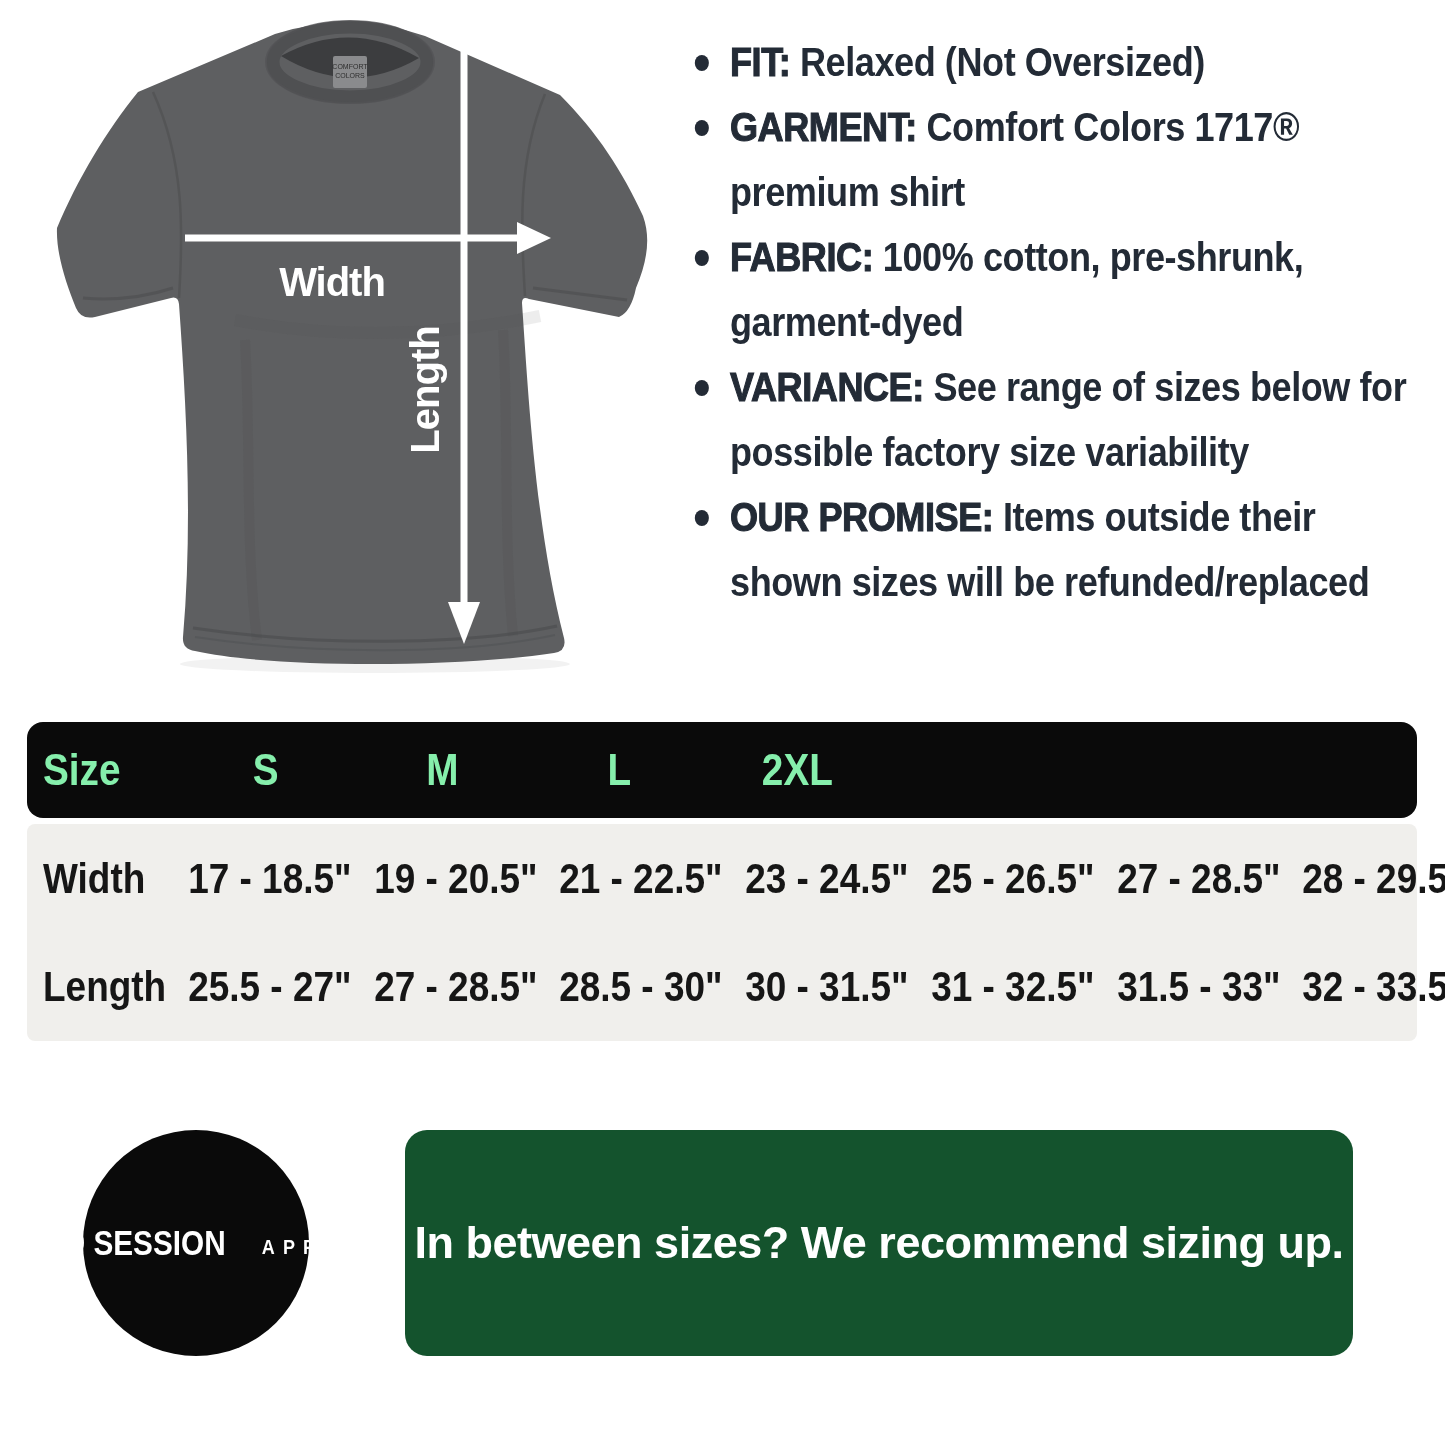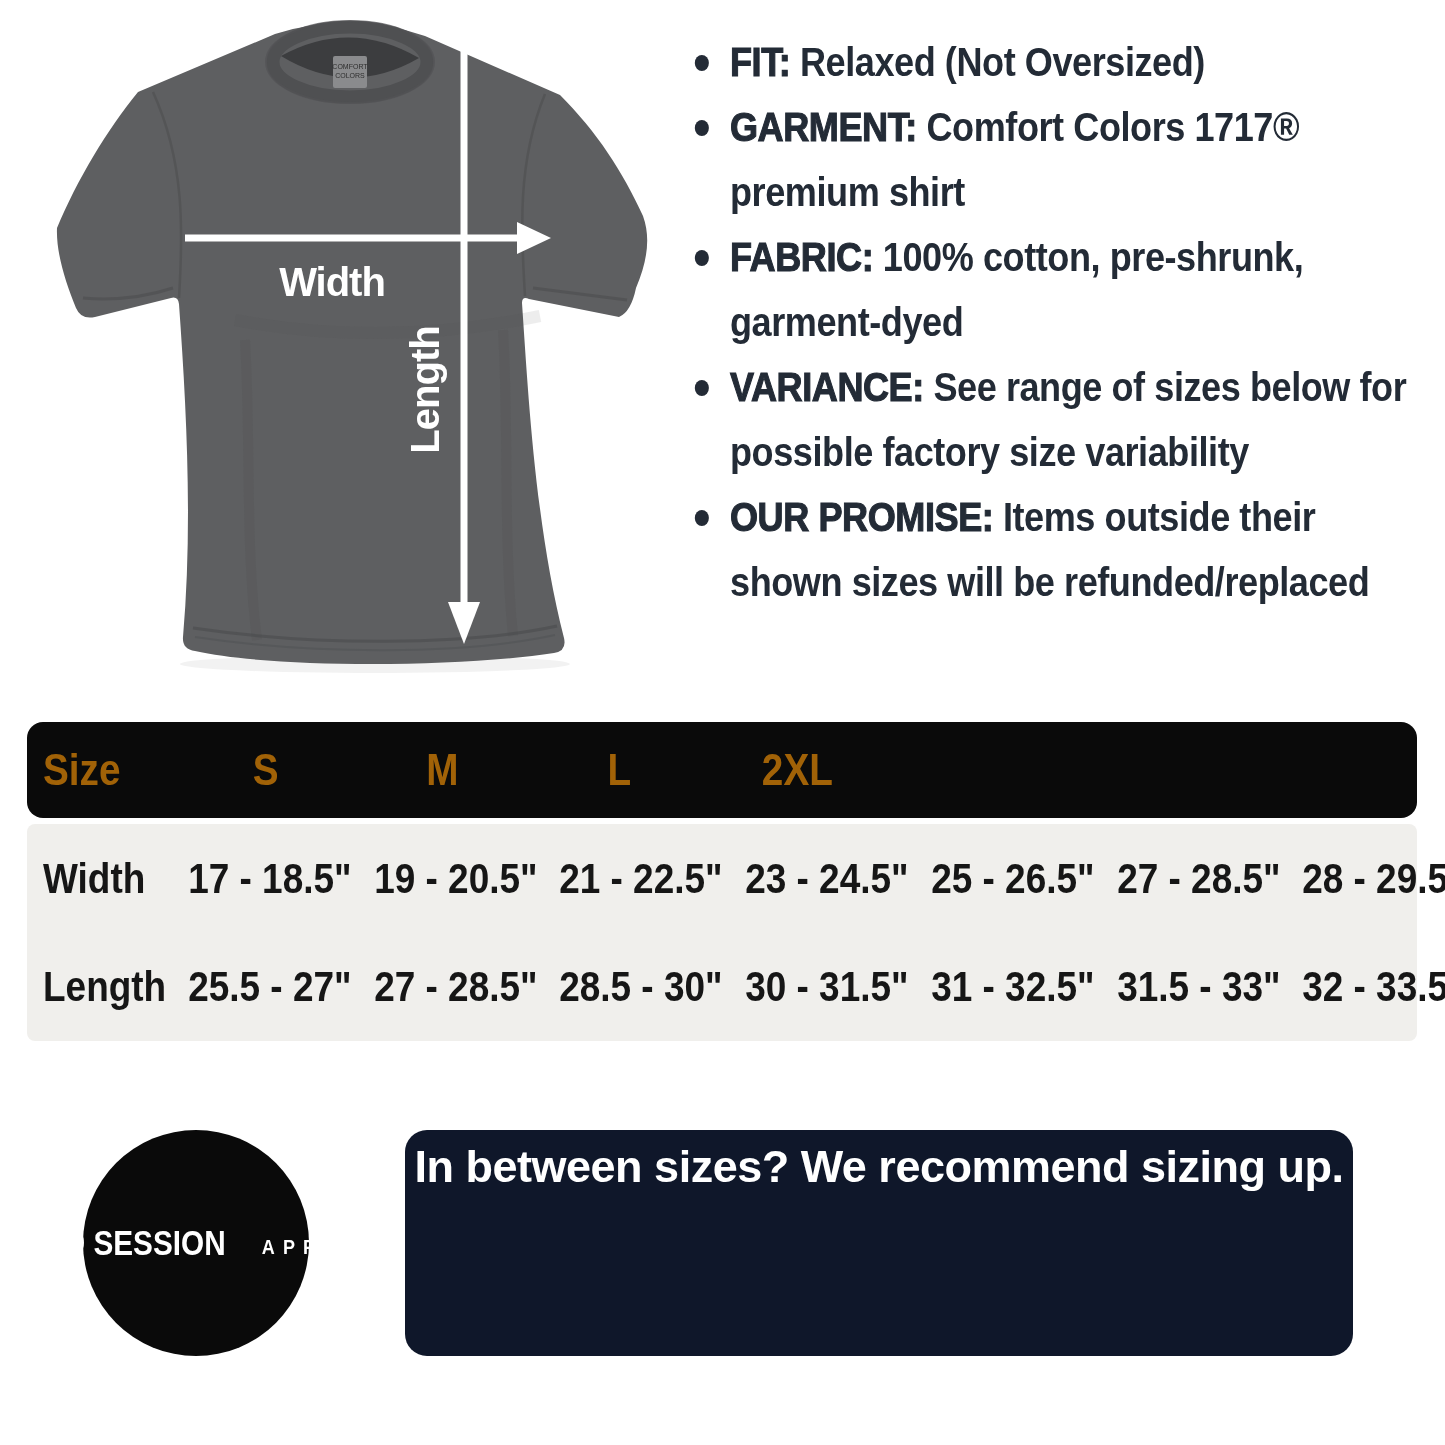--- a/index.html
+++ b/index.html
@@ -21,39 +21,39 @@
   .bullets ul{list-style:none;margin:0;padding:0;}
   .bullets li{position:relative;padding-left:50px;font-size:41px;line-height:65px;
     font-weight:bold;color:#232b36;letter-spacing:-0.5px;}
   .bullets .dot{position:absolute;left:10px;top:25px;width:16px;height:16px;border-radius:50%;background:#232b36;}
   .b-label{-webkit-text-stroke:1.1px #232b36;}
 
   
   .size-table{position:absolute;left:27px;top:722px;width:1390px;}
   .thead{height:96px;background:#0a0a0a;border-radius:16px;
     display:grid;grid-template-columns:150px repeat(7,1fr);align-items:center;
-    color:#a16207;font-weight:bold;font-size:44px;}
+    color:#86efac;font-weight:bold;font-size:44px;}
   .thead .th{text-align:center;}
   .thead .th-size{text-align:left;padding-left:16px;}
   .tbody{margin-top:6px;background:#f0efec;border-radius:8px;height:217px;box-sizing:border-box;
     padding-top:1px;display:grid;grid-template-columns:150px repeat(7,1fr);grid-auto-rows:108px;
     align-items:center;color:#161616;font-weight:bold;font-size:42px;}
   .tbody .rowlabel{text-align:left;padding-left:16px;}
   .tbody .td{text-align:center;white-space:nowrap;}
   .cx{display:inline-block;transform:scaleX(0.88);transform-origin:center;}
   .cx-left{display:inline-block;transform:scaleX(0.88);transform-origin:left center;}
 
   
   .logo{position:absolute;left:83px;top:1130px;width:226px;height:226px;border-radius:50%;
     background:#0a0a0a;color:#fff;display:flex;flex-direction:row;align-items:center;justify-content:center;}
   .logo-line1{font-size:35px;font-weight:bold;white-space:nowrap;transform:scaleX(0.85);letter-spacing:0;}
   .logo-line2{font-size:20px;font-weight:bold;letter-spacing:9px;margin-top:8px;margin-left:9px;transform:scaleX(0.9);white-space:nowrap;}
 
-  .notice{position:absolute;left:405px;top:1130px;width:948px;height:226px;background:#0f172a;
-    border-radius:22px;color:#fff;display:flex;flex-direction:column;align-items:center;justify-content:flex-start;}
+  .notice{position:absolute;left:405px;top:1130px;width:948px;height:226px;background:#14532d;
+    border-radius:22px;color:#fff;display:flex;flex-direction:column;align-items:center;justify-content:center;}
   .notice .nline{font-size:45px;font-weight:bold;line-height:74px;white-space:nowrap;letter-spacing:-0.5px;}
 </style>
 </head>
 <body>
 
 <div class="canvas">
 
   <div class="shirt-area">
     <svg viewBox="0 0 620 690">
 

